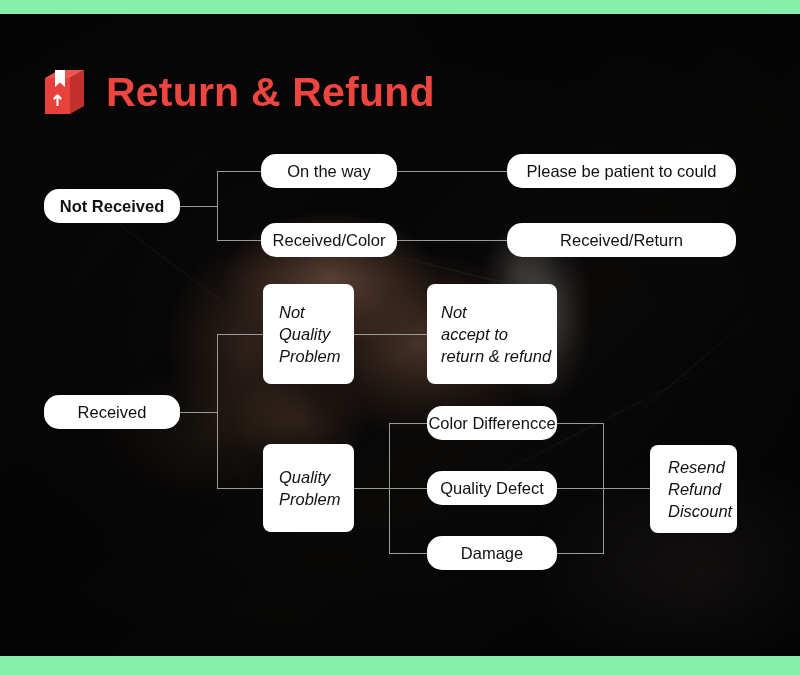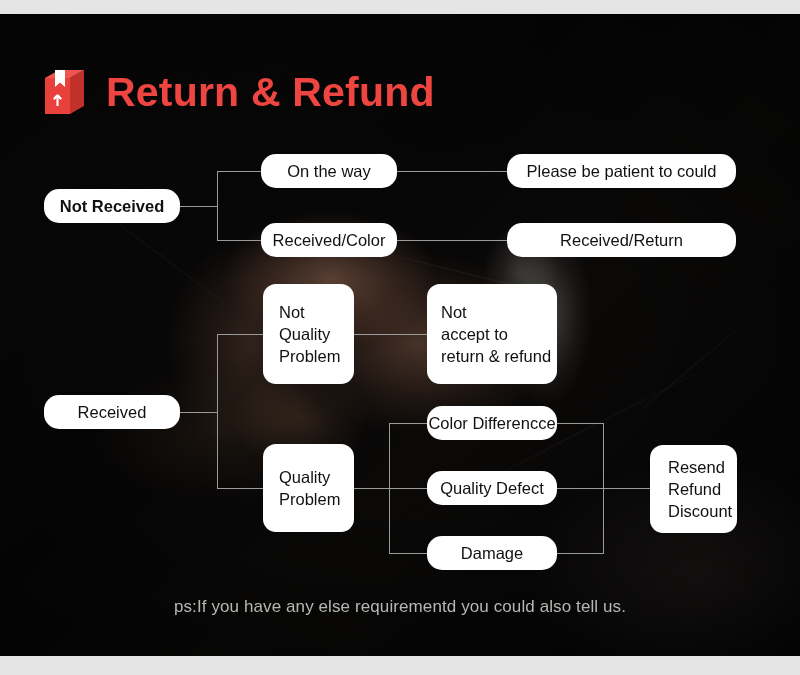--- a/index.html
+++ b/index.html
@@ -9,21 +9,21 @@
     background: #ffffff;
   }
   body {
     font-family: "Liberation Sans", sans-serif;
   }
   #page {
     position: relative;
     width: 800px;
     height: 675px;
     overflow: hidden;
-    background: #e5e5e5;
+    background: #86efac;
   }
   
   #panel {
     position: absolute;
     left: 0;
     top: 14px;
     width: 800px;
     height: 642px;
     overflow: hidden;
     background: #080606;
@@ -95,21 +95,21 @@
     border-radius: 15px;
     box-sizing: border-box;
     display: flex;
     align-items: center;
     font-size: 16.5px;
     line-height: 1.34;
     white-space: pre-line;
   }
   .node.center { justify-content: center; text-align: center; }
   .node.leftal { justify-content: flex-start; text-align: left; }
-  .node.multi { border-radius: 13px; }
+  .node.multi { border-radius: 8px; font-style: italic; }
 
   
   #footnote {
     position: absolute;
     left: 0;
     top: 583px;
     width: 800px;
     text-align: center;
     color: #b6b6b4;
     font-size: 17px;
@@ -182,17 +182,16 @@
         <div class="node leftal multi" style="left: 263px; top: 430px; width: 91px; height: 88px; padding-left: 16px;">Quality
 Problem</div>
         <div class="node center" style="left: 427px; top: 392px; width: 130px; height: 34px;">Color Differencce</div>
         <div class="node center" style="left: 427px; top: 457px; width: 130px; height: 34px;">Quality Defect</div>
         <div class="node center" style="left: 427px; top: 522px; width: 130px; height: 34px;">Damage</div>
         <div class="node leftal multi" style="left: 650px; top: 431px; width: 87px; height: 88px; padding-left: 18px;">Resend
 Refund
 Discount</div>
       </div>
 
-    <div id="footnote">ps:If you have any else requirementd you could also tell us.</div>
 
   </div>
 
 </div>
 
 </body></html>

